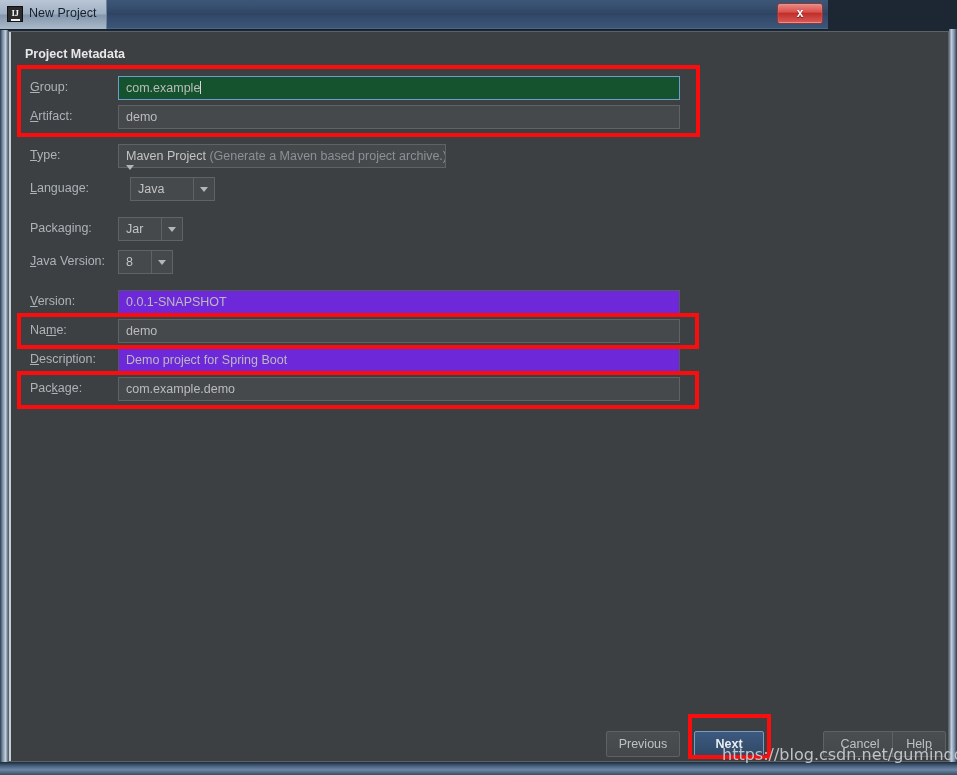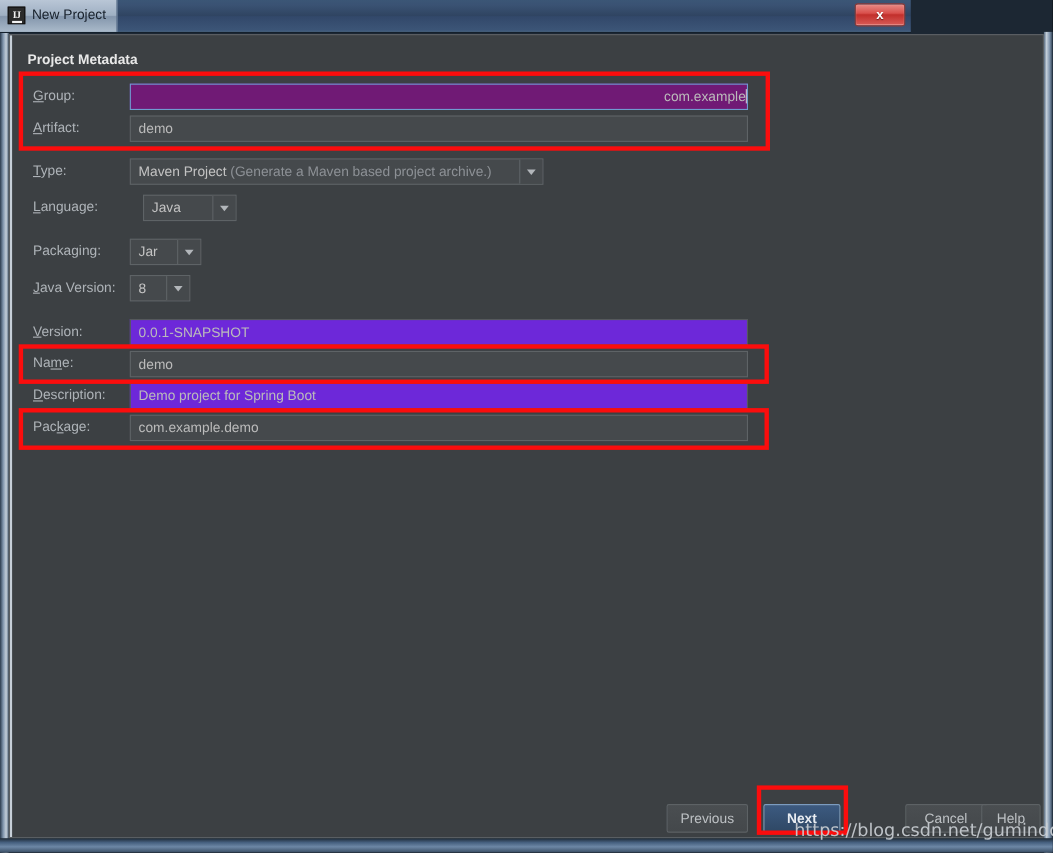--- a/index.html
+++ b/index.html
@@ -164,22 +164,21 @@
     border: 1px solid #5e6366;
     color: #bbbbbb;
     font-size: 12.5px;
     line-height: 22px;
     padding-left: 7px;
     white-space: nowrap;
     overflow: hidden;
   }
   .ftext.focused {
     border-color: #6f9bd0;
-    background: #701a75;
-    text-align: right;
+    background: #14532d;
   }
   .caret {
     display: inline-block;
     width: 1px;
     height: 13px;
     background: #d8d8d8;
     vertical-align: -2px;
     margin-left: 0px;
   }
   .ftext.plain {
@@ -295,21 +294,21 @@
       <div class="frow" style="left: 30px; top: 76px;">
         <div class="flabel"><u>G</u>roup:</div>
         <div class="ftext focused" style="left: 88px; top: 0px; width: 562px;">com.example<span class="caret"></span></div>
       </div>
       <div class="frow" style="left: 30px; top: 105px;">
         <div class="flabel"><u>A</u>rtifact:</div>
         <div class="ftext" style="left: 88px; top: 0px; width: 562px;">demo</div>
       </div>
       <div class="frow" style="left: 30px; top: 144px;">
         <div class="flabel"><u>T</u>ype:</div>
-        <div class="fcombo" style="left: 88px; top: 0px; width: 376px;">
+        <div class="fcombo" style="left: 88px; top: 0px; width: 328px; flex-direction: column;">
           <div class="combo-value">Maven Project <span class="dim">(Generate a Maven based project archive.)</span></div>
           <div class="combo-arrow"></div>
         </div>
       </div>
       <div class="frow" style="left: 30px; top: 177px;">
         <div class="flabel"><u>L</u>anguage:</div>
         <div class="fcombo" style="left: 100px; top: 0px; width: 85px;">
           <div class="combo-value">Java</div>
           <div class="combo-arrow"></div>
         </div>

